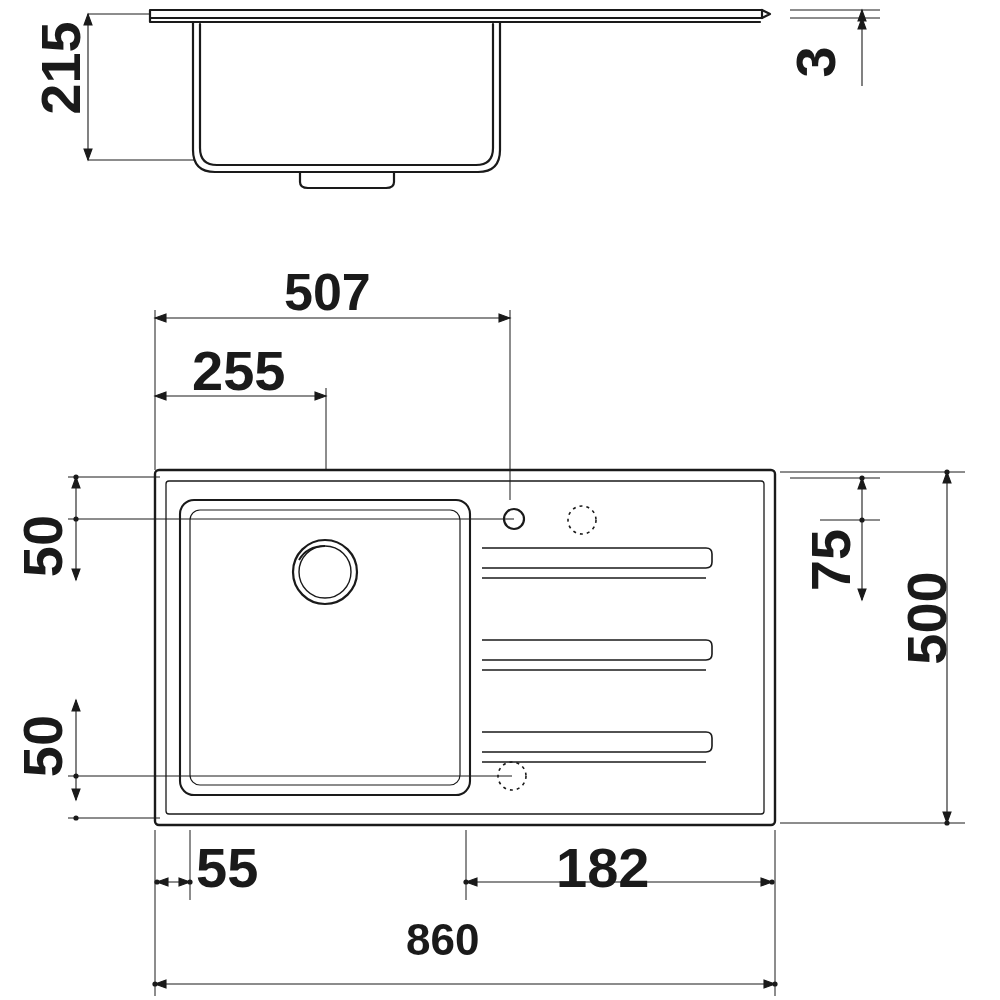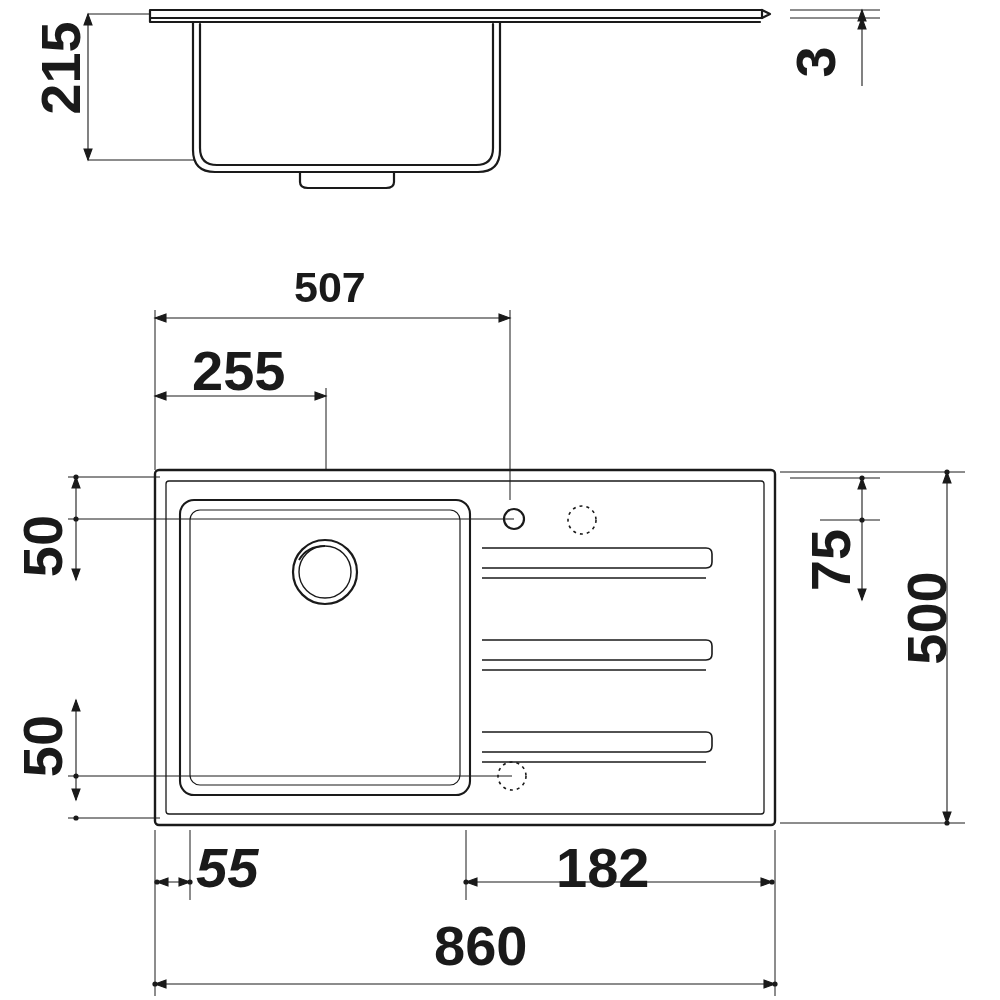--- a/index.html
+++ b/index.html
@@ -182,31 +182,31 @@
       <circle cx="155" cy="984" r="2.6" stroke="none"></circle>
       <circle cx="775" cy="984" r="2.6" stroke="none"></circle>
     </g>
 
   </svg>
 
   <div class="dim-text rot" style="left:14px; top:40px; font-size:56px; transform:rotate(-90deg);">215</div>
 
   <div class="dim-text rot" style="left:800px; top:34px; font-size:56px; transform:rotate(-90deg);">3</div>
 
-  <div class="dim-text" style="left:294px; top:266px; font-size:43px;">507</div>
+  <div class="dim-text" style="left:284px; top:266px; font-size:52px;">507</div>
 
   <div class="dim-text" style="left:192px; top:343px; font-size:56px;">255</div>
 
   <div class="dim-text rot" style="left:12px; top:518px; font-size:56px; transform:rotate(-90deg);">50</div>
 
   <div class="dim-text rot" style="left:12px; top:718px; font-size:56px; transform:rotate(-90deg);">50</div>
 
   <div class="dim-text rot" style="left:800px; top:532px; font-size:56px; transform:rotate(-90deg);">75</div>
 
   <div class="dim-text rot" style="left:880px; top:590px; font-size:56px; transform:rotate(-90deg);">500</div>
 
-  <div class="dim-text" style="left:196px; top:840px; font-size:56px;font-style:italic;">55</div>
+  <div class="dim-text" style="left:196px; top:840px; font-size:56px;">55</div>
 
   <div class="dim-text" style="left:556px; top:840px; font-size:56px;">182</div>
 
-  <div class="dim-text" style="left:434px; top:918px; font-size:56px;">860</div>
+  <div class="dim-text" style="left:406px; top:918px; font-size:44px;">860</div>
 
 </div>
 
 </body></html>

